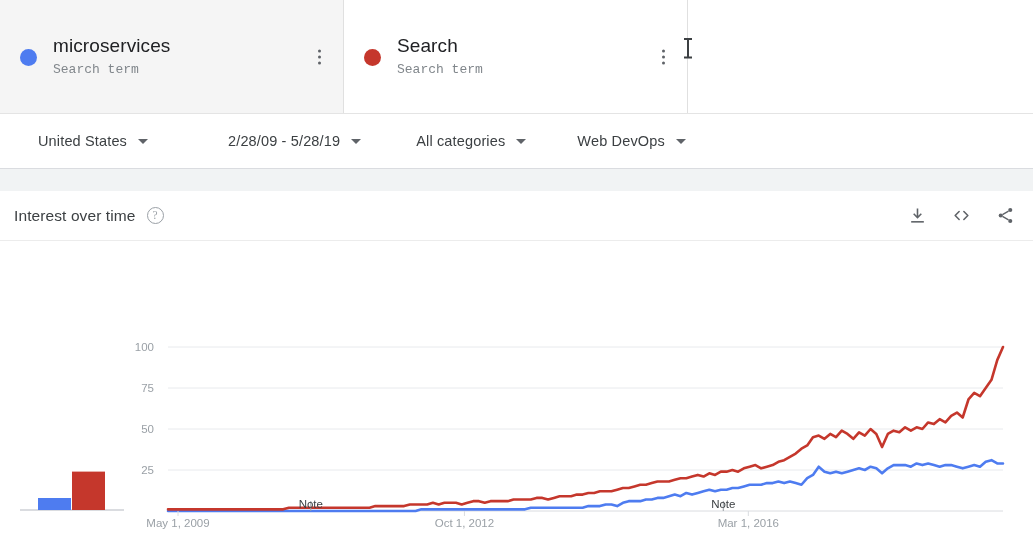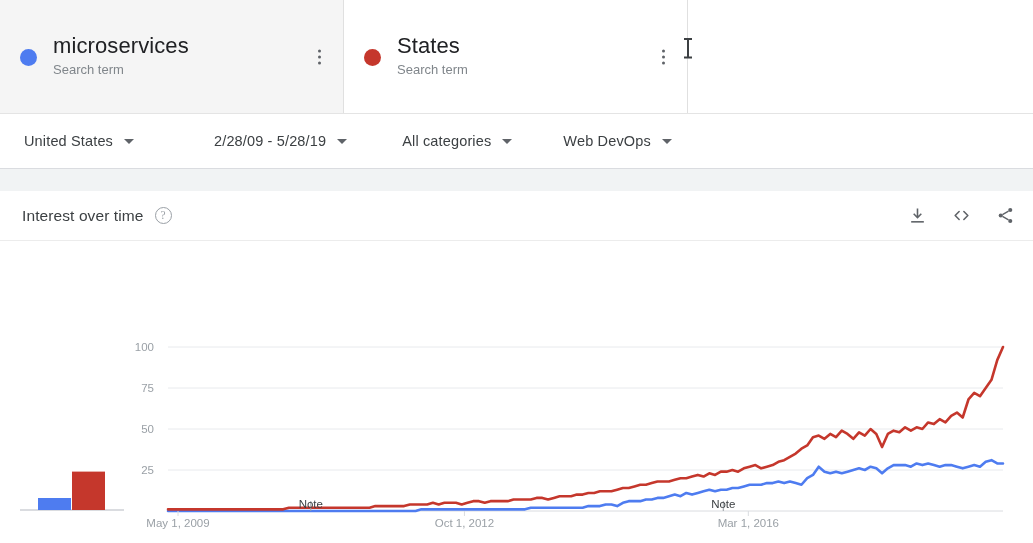--- a/index.html
+++ b/index.html
@@ -31,31 +31,32 @@
   .term-card.c1 { width: 344px; }
   .dot {
     width: 17px; height: 17px;
     border-radius: 50%;
     flex: 0 0 17px;
     margin-right: 16px;
     margin-top: 2px;
   }
   .term-texts { display: flex; flex-direction: column; justify-content: center; }
   .term-title {
-    font-size: 22px;
+    font-size: 19px;
     color: #202124;
     line-height: 24px;
     font-weight: 400;
     letter-spacing: .1px;
   }
   .term-sub {
     font-size: 13px;
     color: #80868b;
     line-height: 20px;
     margin-top: 2px;
+    font-family: Liberation Mono, monospace;
   }
   .kebab {
     position: absolute;
     right: 18px;
     top: 50%;
     transform: translateY(-50%);
     display: flex;
     flex-direction: column;
     align-items: center;
     gap: 3px;
@@ -116,21 +117,21 @@
     width: 8px; height: 1.5px;
     background: #3c4043;
     box-shadow: 0 18.5px 0 0 #3c4043;
   }
 
   
   .filters {
     display: flex;
     align-items: center;
     height: 55px;
-    padding-left: 24px;
+    padding-left: 38px;
     border-bottom: 1px solid #dadce0;
     background: #fff;
   }
   .filter {
     display: flex;
     align-items: center;
     cursor: pointer;
     color: #3c4043;
     font-size: 14.5px;
     letter-spacing: .15px;
@@ -149,21 +150,21 @@
 
   
   .gutter { height: 22px; background: #f1f3f4; }
 
   
   .panel { background: #fff; }
   .panel-head {
     height: 50px;
     display: flex;
     align-items: center;
-    padding: 0 18px 0 22px;
+    padding: 0 18px 0 14px;
     border-bottom: 1px solid #ececec;
   }
   .panel-title {
     font-size: 15.5px;
     color: #3c4043;
     letter-spacing: .1px;
   }
   .help-icon {
     width: 17px; height: 17px;
     border: 1.4px solid #9aa0a6;
@@ -200,21 +201,21 @@
         <i></i>
         <i></i>
         <i></i>
       </span>
   </div>
 
   <div class="term-card c1">
     <span class="caret-artifact"></span>
     <span class="dot" id="dot1" style="background: rgb(197, 55, 44);"></span>
     <span class="term-texts">
-      <span class="term-title">States</span>
+      <span class="term-title">Search</span>
       <span class="term-sub">Search term</span>
     </span>
     <span class="kebab">
         <i></i>
         <i></i>
         <i></i>
       </span>
   </div>
 
 </div>

